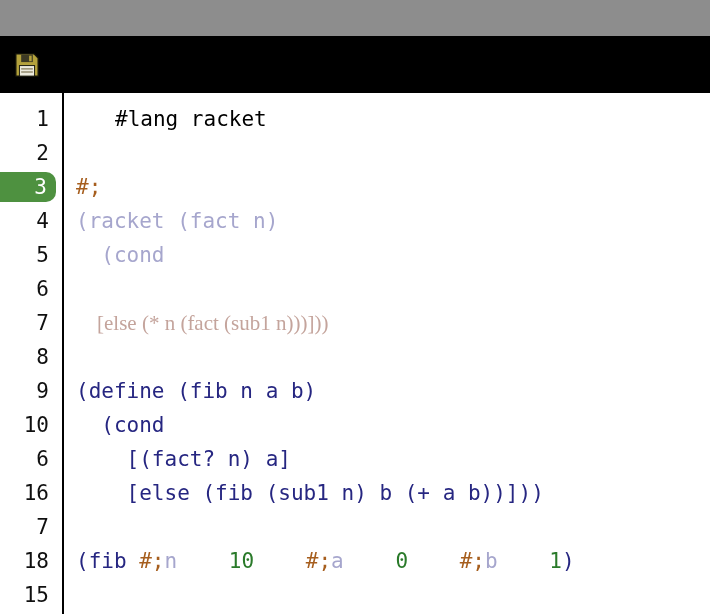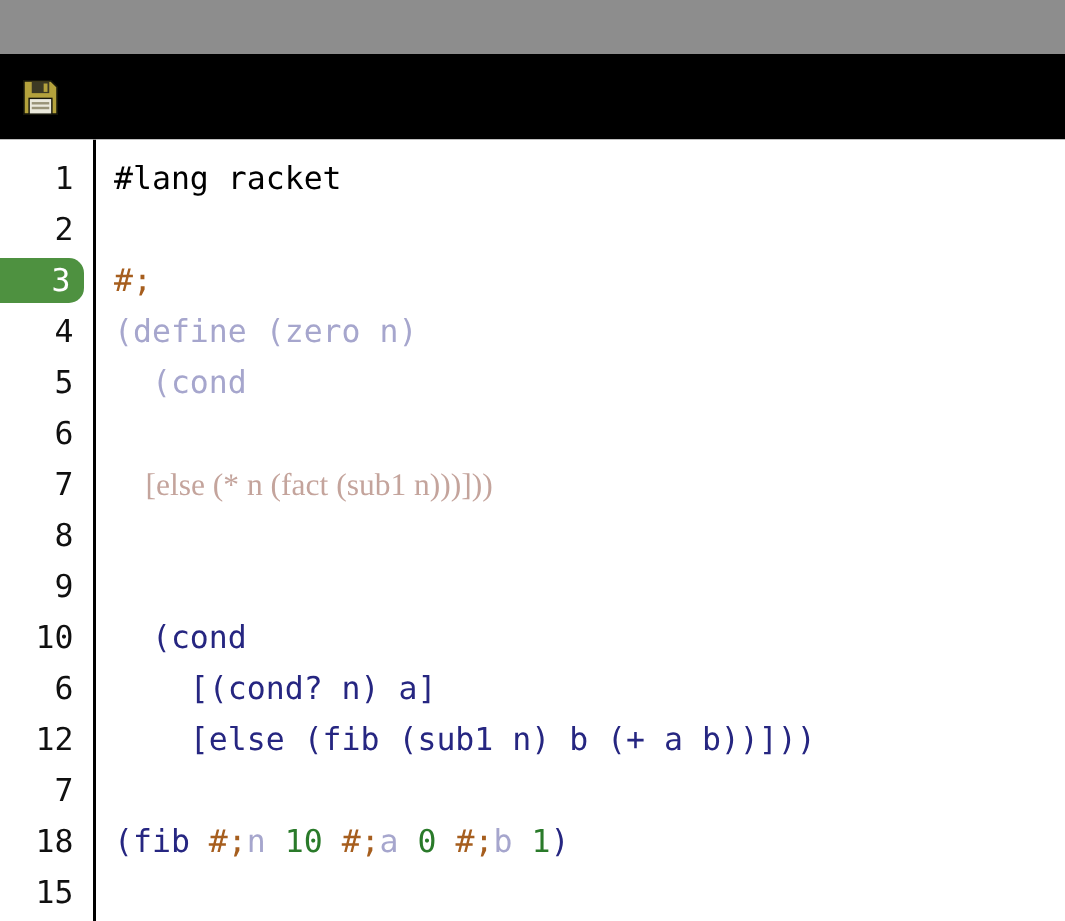--- a/index.html
+++ b/index.html
@@ -46,21 +46,21 @@
   .gutter.hl .numpill {
     width: 56px; margin-right: 6px; padding-right: 9px;
     background: var(--hl, #4e9140); color: #fff;
     border-radius: 0 10px 10px 0;
   }
   .code {
     white-space: pre; font-size: 21px;
     padding-left: 14px; color: #000;
     flex: 1 1 auto;
   }
-  .tok-plain { color: var(--plain, #000000); }
+  .tok-plain { color: var(--plain, #000000); margin-left: 39px; }
   .tok-kw    { color: var(--kw,    #262681); }
   .tok-num   { color: var(--num,   #2a7a2a); }
   .tok-cm    { color: var(--cm,    #a65e1e); }
   .tok-f1    { color: var(--f1,    #a6a6cd); }
   .tok-f2    { color: var(--f2,    #a4bfa4); }
   .tok-f3    { color: var(--f3,    #c4a49c); font-family: Liberation Serif, serif; }
 </style>
 </head>
 <body>
 
@@ -98,21 +98,21 @@
         <div class="row">
           <div class="gutter hl">
             <span class="numpill">3</span>
           </div>
           <div class="code"><span class="tok-cm">#;</span></div>
         </div>
         <div class="row">
           <div class="gutter">
             <span class="numpill">4</span>
           </div>
-          <div class="code"><span class="tok-f1">(define (zero n)</span></div>
+          <div class="code"><span class="tok-f1">(racket (fact n)</span></div>
         </div>
         <div class="row">
           <div class="gutter">
             <span class="numpill">5</span>
           </div>
           <div class="code"><span class="tok-f1">  (cond</span></div>
         </div>
         <div class="row">
           <div class="gutter">
             <span class="numpill">6</span>
@@ -127,36 +127,37 @@
         <div class="row">
           <div class="gutter">
             <span class="numpill">8</span>
           </div>
           <div class="code"></div>
         </div>
         <div class="row">
           <div class="gutter">
             <span class="numpill">9</span>
           </div>
+          <div class="code"><span class="tok-kw">(define (fib n a b)</span></div>
         </div>
         <div class="row">
           <div class="gutter">
             <span class="numpill">10</span>
           </div>
           <div class="code"><span class="tok-kw">  (cond</span></div>
         </div>
         <div class="row">
           <div class="gutter">
             <span class="numpill">6</span>
           </div>
-          <div class="code"><span class="tok-kw">    [(cond? n) a]</span></div>
+          <div class="code"><span class="tok-kw">    [(fact? n) a]</span></div>
         </div>
         <div class="row">
           <div class="gutter">
-            <span class="numpill">12</span>
+            <span class="numpill">16</span>
           </div>
           <div class="code"><span class="tok-kw">    [else (fib (sub1 n) b (+ a b))]))</span></div>
         </div>
         <div class="row">
           <div class="gutter">
             <span class="numpill">7</span>
           </div>
           <div class="code"></div>
         </div>
         <div class="row">

